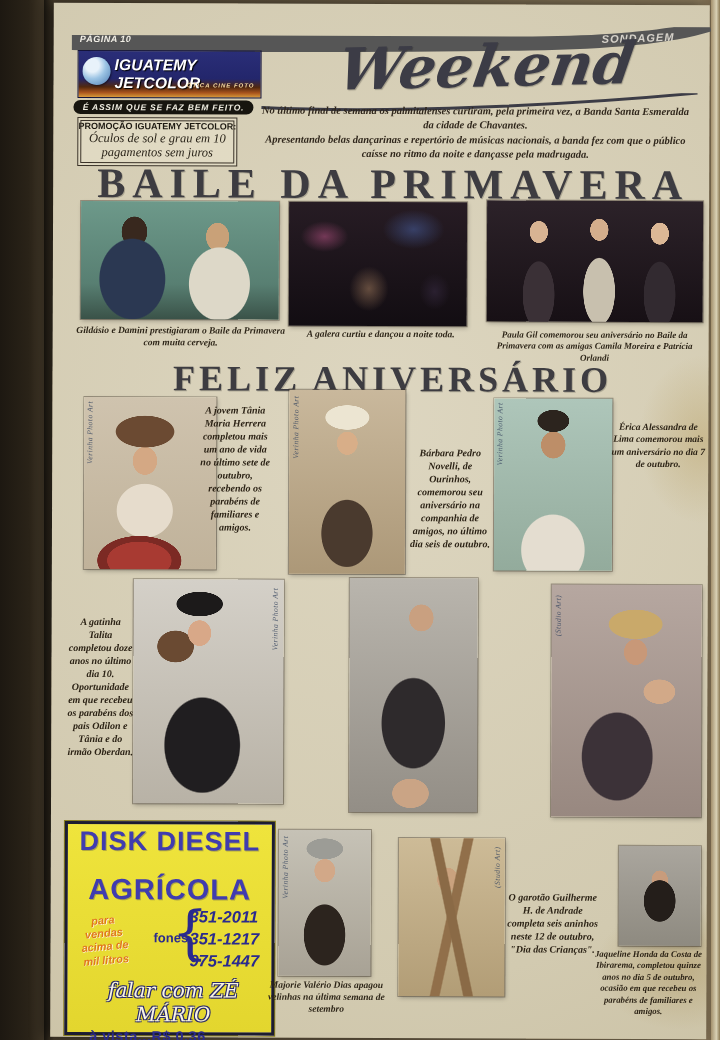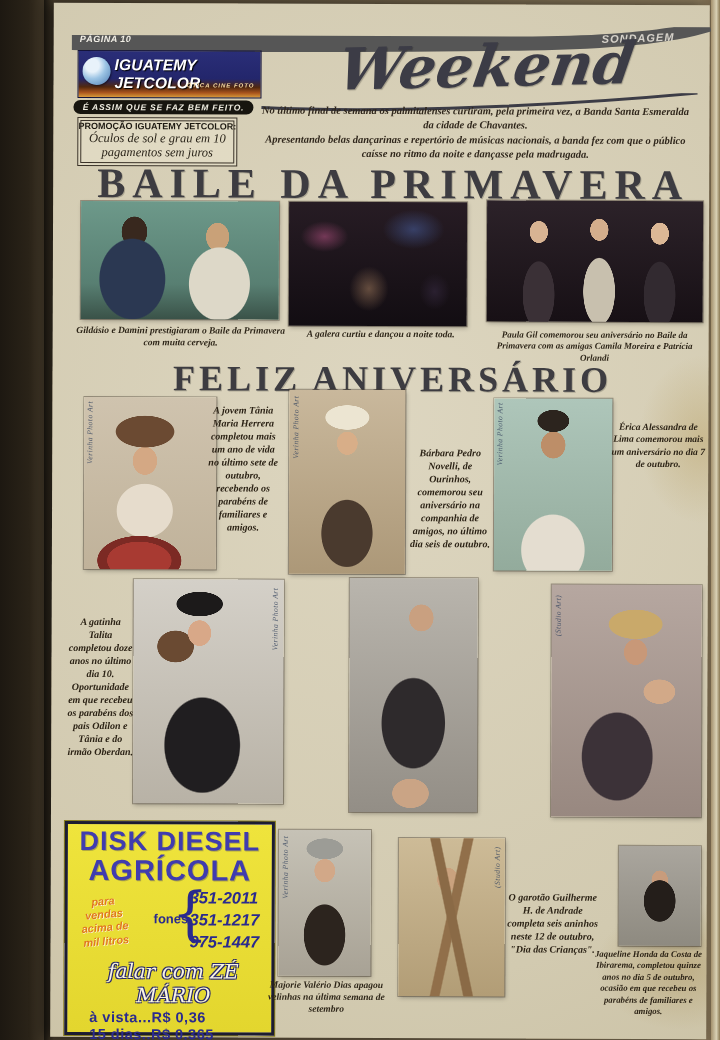--- a/index.html
+++ b/index.html
@@ -144,21 +144,21 @@
     radial-gradient(13px 15px at 50% 34%, #c89c7c 0 62%, transparent 64%),
     linear-gradient(#aaa69e,#8e8a80);}
 
   
   .disk-ad{position:absolute;left:14px;top:818px;width:204px;height:208px;
     background:linear-gradient(#efe43c,#e3d62e);border:3px solid #1c1c30;
     box-shadow:0 0 0 1px #8a8020;}
   .disk-title{font-family:"Liberation Sans",sans-serif;font-weight:bold;text-align:center;
     color:#403cae;line-height:1.02;letter-spacing:1px;text-shadow:1px 1px 0 rgba(40,40,90,.3);}
   .disk-title.t1{font-size:27px;margin-top:4px;}
-  .disk-title.t2{font-size:29px;}
+  .disk-title.t2{font-size:29px;margin-top:19px;}
   .disk-mid{position:relative;height:72px;}
   .disk-note{position:absolute;left:6px;top:10px;width:62px;font-style:italic;font-weight:bold;
     font-size:11px;color:#e07818;transform:rotate(-5deg);text-align:center;line-height:1.2;
     text-shadow:.5px .5px 0 #fff;font-family:"Liberation Sans",sans-serif;}
   .disk-fones{position:absolute;left:59px;top:26px;font-family:"Liberation Sans",sans-serif;
     font-weight:bold;font-size:13px;color:#2a2a8e;padding-left:27px;}
   .disk-brace{position:absolute;left:104px;top:-6px;font-size:58px;font-weight:normal;
     color:#2a2a8e;font-family:"DejaVu Serif",serif;}
   .disk-phones{position:absolute;left:122px;top:2px;font-style:italic;font-weight:bold;
     font-size:16.5px;color:#2a2a8e;line-height:1.32;font-family:"Liberation Sans",sans-serif;}
@@ -210,21 +210,21 @@
   <div class="ph ph-baile3"></div>
 
   <div class="caption" style="left:22px;top:322px;width:212px;">Gildásio e Damini prestigiaram o Baile da Primavera com muita cerveja.</div>
   <div class="caption" style="left:244px;top:325px;width:168px;">A galera curtiu e dançou a noite toda.</div>
   <div class="caption" style="left:430px;top:325px;width:224px;font-size:9px;">Paula Gil comemorou seu aniversário no Baile da Primavera com as amigas Camila Moreira e Patrícia Orlandi</div>
 
   <div class="headline feliz">FELIZ ANIVERSÁRIO</div>
 
   <div class="ph ph-tania"></div>
   <span class="credit" style="left:33px;top:398px;">Verinha Photo Art</span>
-  <div class="blurb" style="left:156px;top:400px;width:70px;">A jovem Tânia Maria Herrera completou mais um ano de vida no último sete de outubro, recebendo os parabéns de familiares e amigos.</div>
+  <div class="blurb" style="left:148px;top:400px;width:70px;">A jovem Tânia Maria Herrera completou mais um ano de vida no último sete de outubro, recebendo os parabéns de familiares e amigos.</div>
 
   <div class="ph ph-cowboy"></div>
   <span class="credit" style="left:239px;top:392px;">Verinha Photo Art</span>
   <div class="blurb" style="left:355px;top:442px;width:86px;">Bárbara Pedro Novelli, de Ourinhos, comemorou seu aniversário na companhia de amigos, no último dia seis de outubro.</div>
 
   <div class="ph ph-erica"></div>
   <span class="credit" style="left:443px;top:398px;">Verinha Photo Art</span>
   <div class="blurb" style="left:556px;top:416px;width:100px;font-size:9.5px;">Érica Alessandra de Lima comemorou mais um aniversário no dia 7 de outubro.</div>
 
   <div class="blurb" style="left:16px;top:612px;width:66px;">A gatinha Talita completou doze anos no último dia 10. Oportunidade em que recebeu os parabéns dos pais Odilon e Tânia e do irmão Oberdan.</div>

